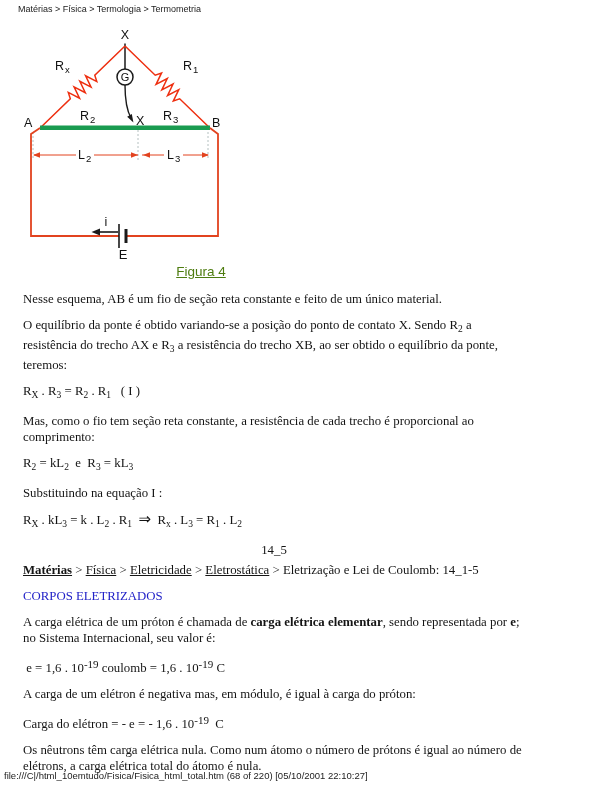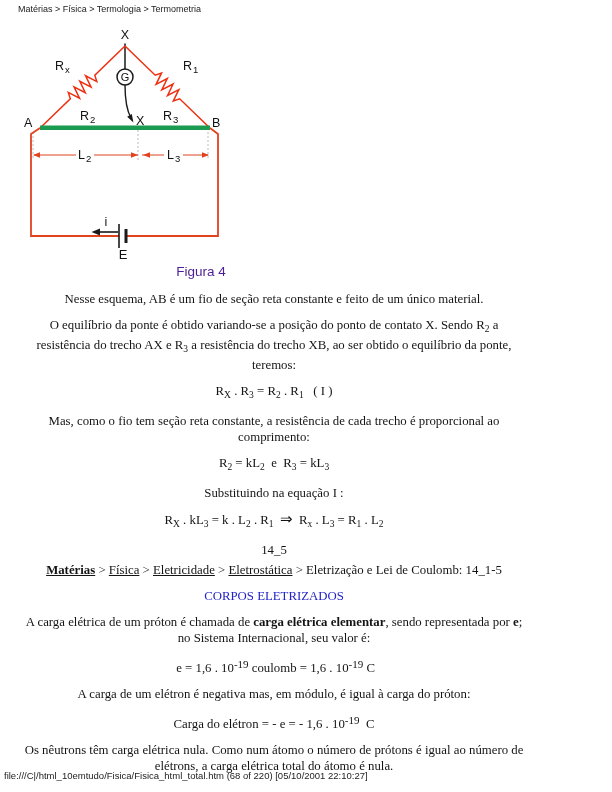--- a/index.html
+++ b/index.html
@@ -13,24 +13,24 @@
     font:9px "Liberation Sans",sans-serif;color:#222;
   }
   .pg-footer{
     position:absolute;top:770px;left:4px;
     font:9.5px "Liberation Sans",sans-serif;color:#222;
   }
   .figure-wrap{margin-left:-5px;}
   .figure-wrap svg{display:block;}
   .fig-caption{
     width:110px;margin:-2px 0 12px 128px;text-align:center;
-    font:13.5px "Liberation Sans",sans-serif;color:#4c1d95;
+    font:13.5px "Liberation Sans",sans-serif;color:#4d7c0f;text-decoration:underline;
   }
   .content{font-size:12.8px;line-height:16px;}
-  .block{margin:10px 0;text-align:center;}
+  .block{margin:10px 0;}
   .block.center{text-align:center;margin-bottom:4px;}
   .block.breadcrumb{margin-top:4px;}
   .block.eq{white-space:pre-wrap;}
   .b{font-weight:bold;}
   .sub{font-size:9.5px;vertical-align:-3px;}
   .sup{font-size:11px;vertical-align:4px;}
   .big{font-size:15px;}
   a.lnk{color:inherit;text-decoration:underline;cursor:pointer;}
   
   .fl{font:12.5px "Liberation Sans",sans-serif;fill:#111;}

